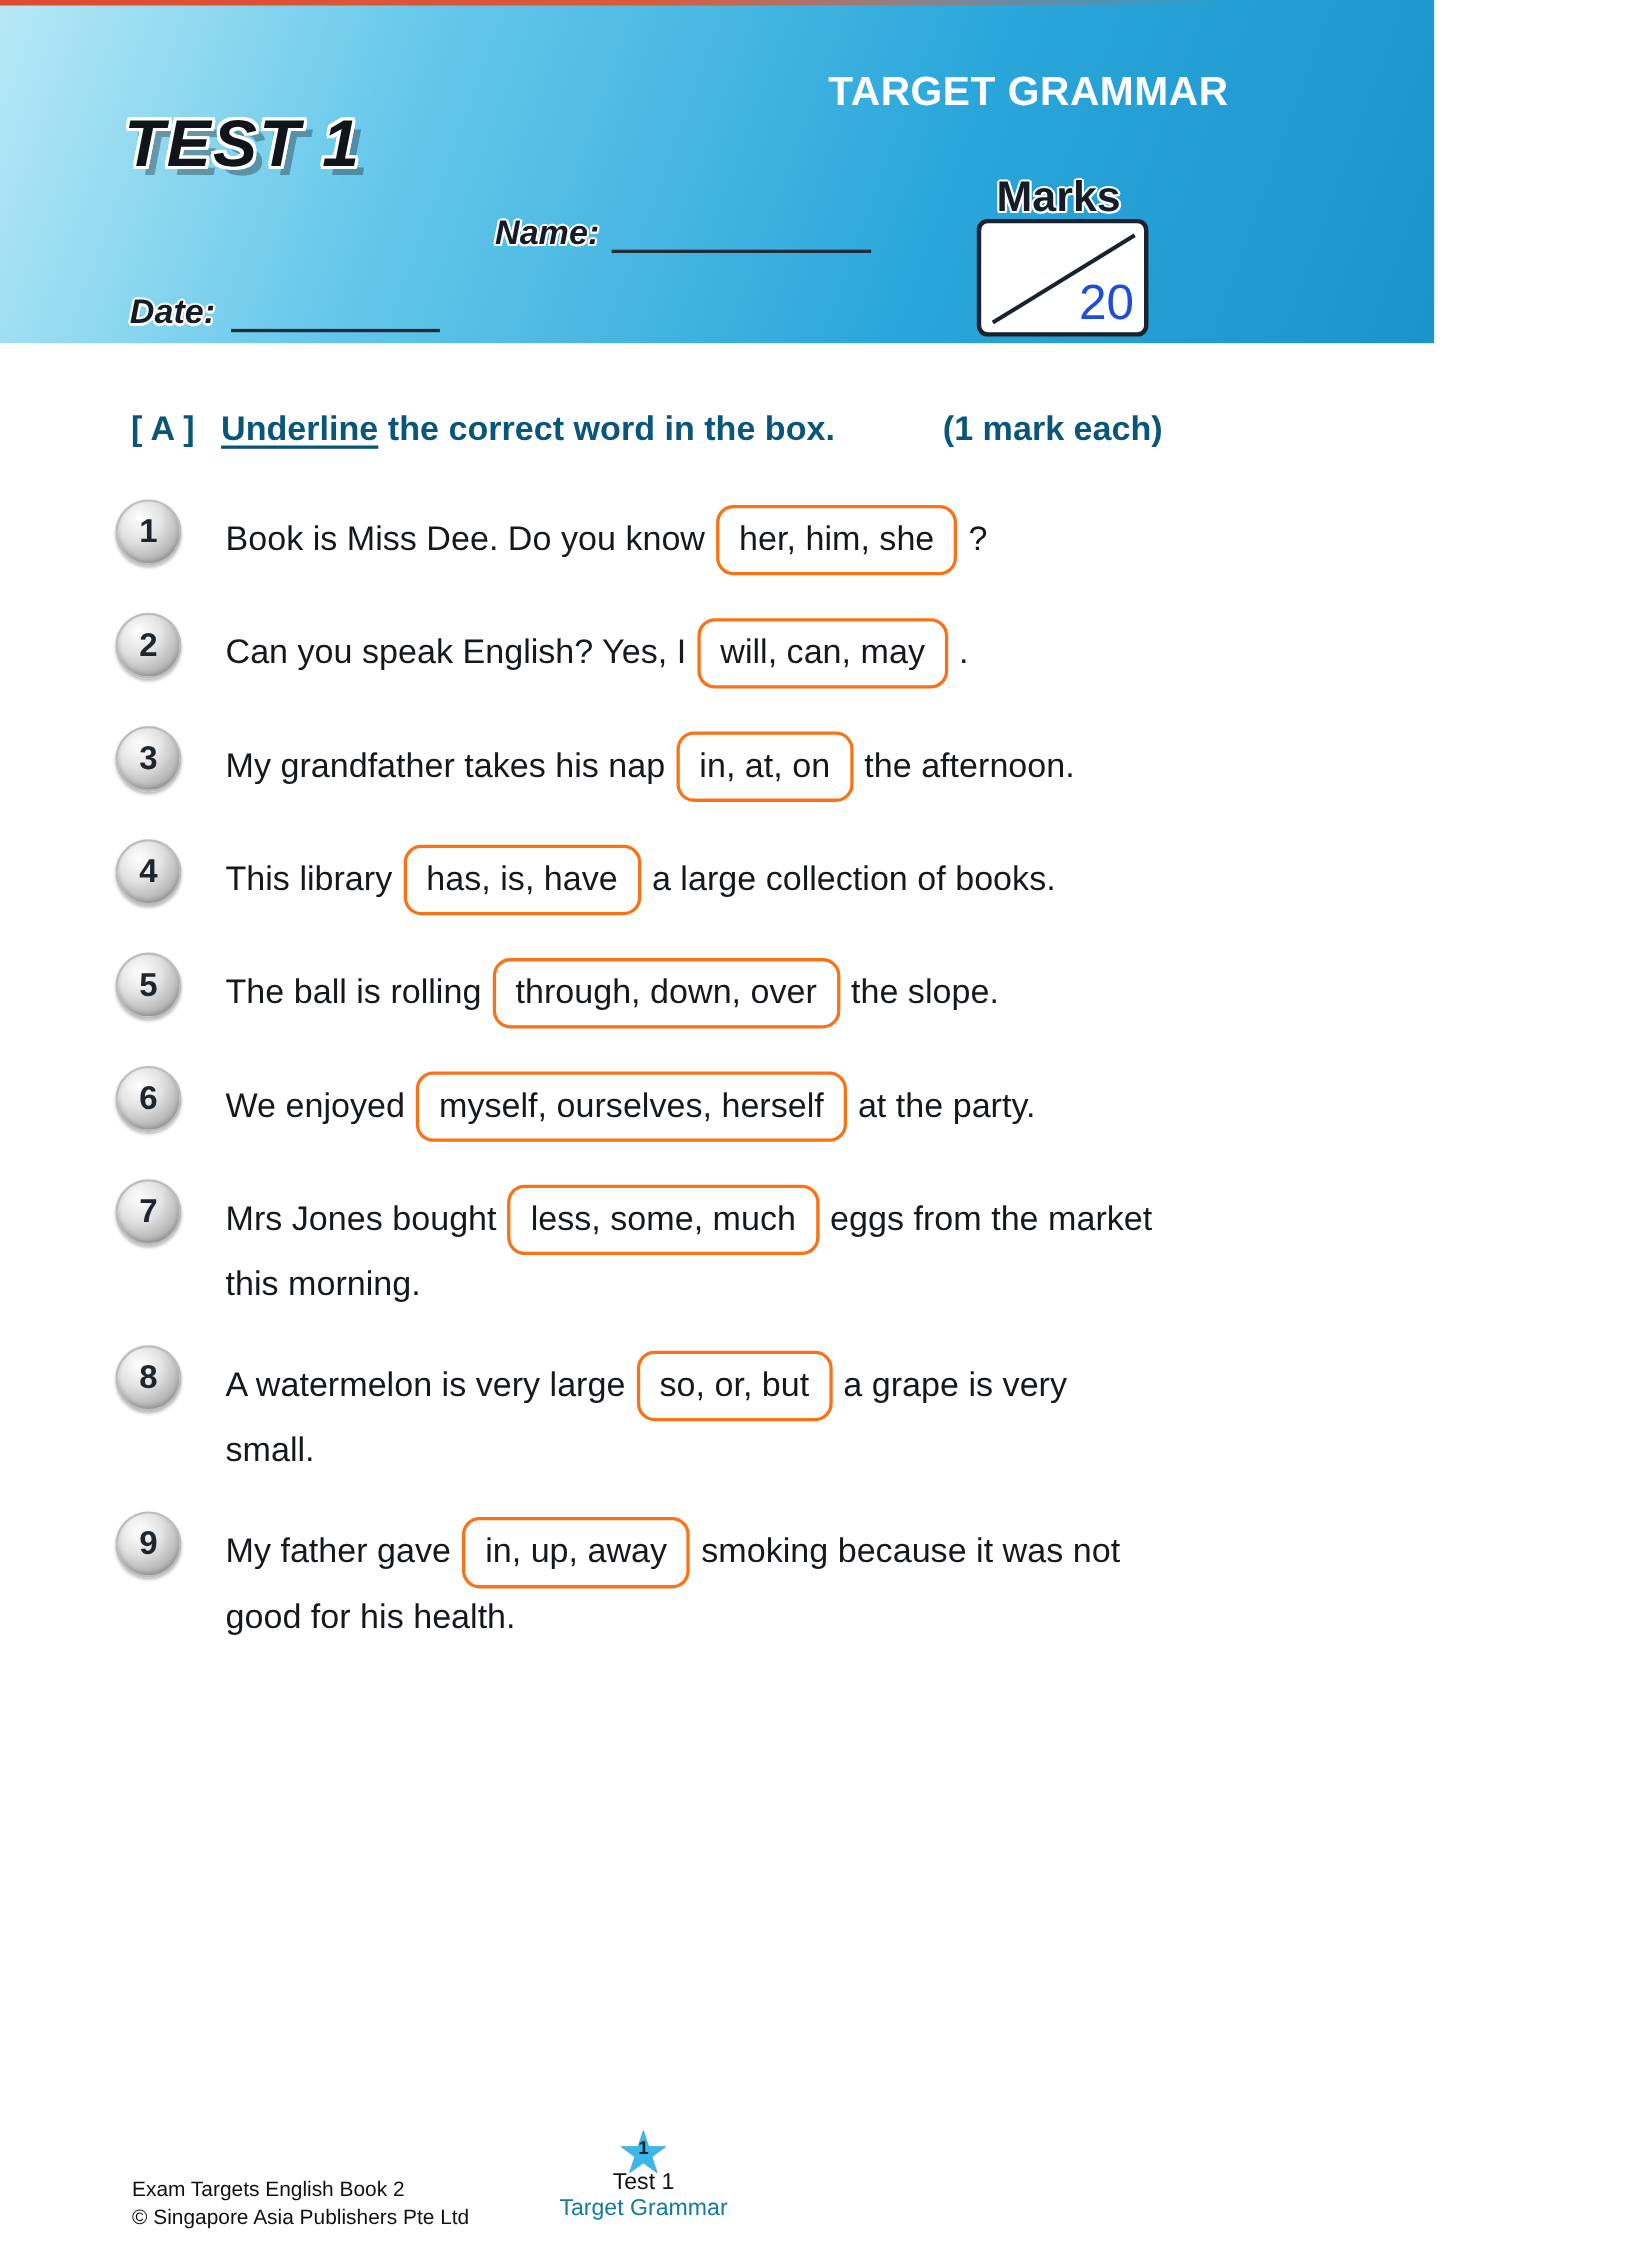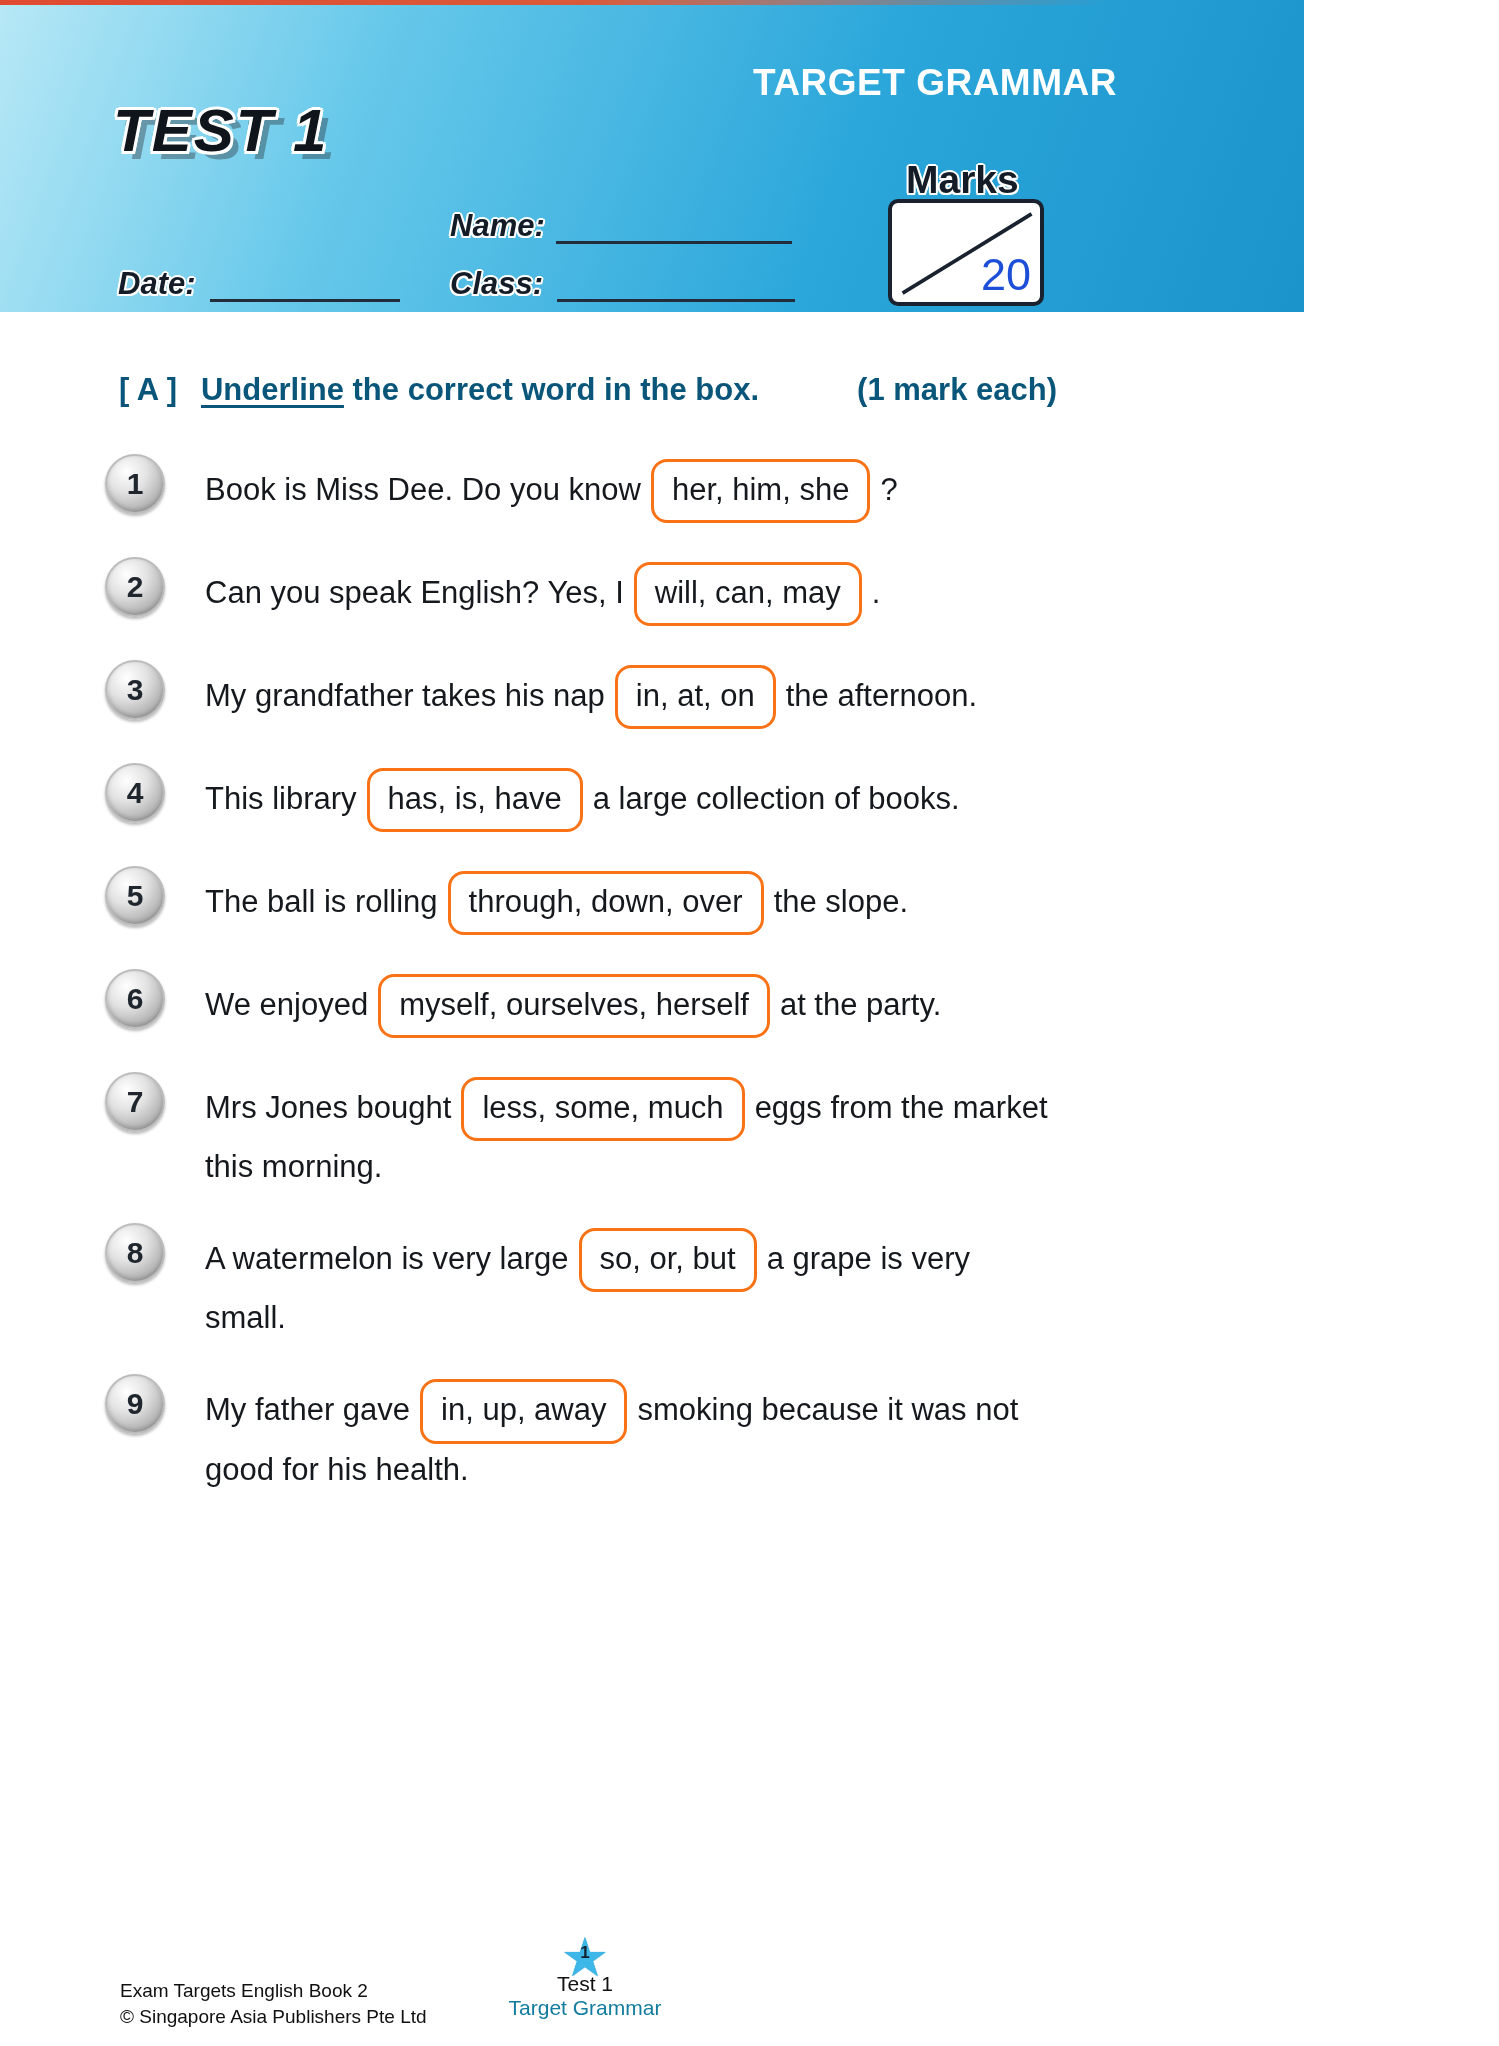--- a/index.html
+++ b/index.html
@@ -24,21 +24,21 @@
       2.5px 2.5px 0 #fff,-2.5px 2.5px 0 #fff,2.5px -2.5px 0 #fff,-2.5px -2.5px 0 #fff,
       8px 8px 0 rgba(25,30,35,.35);
   }
   .field-row{position:absolute;display:flex;align-items:flex-end;gap:14px;}
   .field-label{
     font-size:31px;font-weight:bold;font-style:italic;color:#141d27;white-space:nowrap;
     text-shadow:2px 0 0 #fff,-2px 0 0 #fff,0 2px 0 #fff,0 -2px 0 #fff,
       1.5px 1.5px 0 #fff,-1.5px 1.5px 0 #fff,1.5px -1.5px 0 #fff,-1.5px -1.5px 0 #fff;
   }
   .fill-line{display:inline-block;height:32px;border-bottom:3.5px solid #232c3a;}
-  .row-name{top:208px;left:450px;gap:11px;}  .row-name .fill-line{width:236px;}
+  .row-name{top:194px;left:450px;gap:11px;}  .row-name .fill-line{width:236px;}
   .row-date{top:266px;left:118px;}  .row-date .fill-line{width:190px;}
   .row-class{top:266px;left:450px;} .row-class .fill-line{width:238px;}
   .marks-label{
     position:absolute;top:158px;left:906px;
     font-size:39px;font-weight:bold;color:#141d27;
     text-shadow:2px 0 0 #fff,-2px 0 0 #fff,0 2px 0 #fff,0 -2px 0 #fff,
       1.5px 1.5px 0 #fff,-1.5px 1.5px 0 #fff,1.5px -1.5px 0 #fff,-1.5px -1.5px 0 #fff;
   }
   .marks-box{
     position:absolute;top:199px;left:888px;width:148px;height:99px;
@@ -86,24 +86,20 @@
   <div class="header">
     <div class="brand">TARGET GRAMMAR</div>
     <div class="test-title">TEST 1</div>
 
     <div class="field-row row-name">
       <span class="field-label">Name:</span>
       <span class="fill-line"></span>
     </div>
     <div class="field-row row-date">
       <span class="field-label">Date:</span>
-      <span class="fill-line"></span>
-    </div>
-    <div class="field-row row-class">
-      <span class="field-label">Class:</span>
       <span class="fill-line"></span>
     </div>
 
     <div class="marks-label">Marks</div>
     <div class="marks-box">
       <svg viewBox="0 0 140 91">
         <line x1="10" y1="84" x2="132" y2="9" stroke="#19222e" stroke-width="3.5"></line>
       </svg>
       <span class="marks-total">20</span>
     </div>

